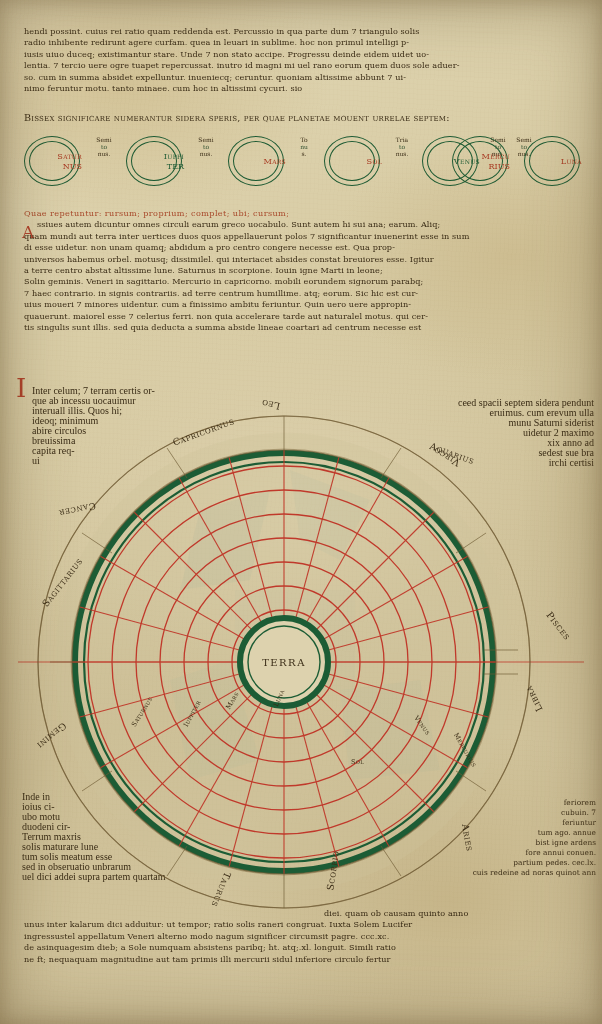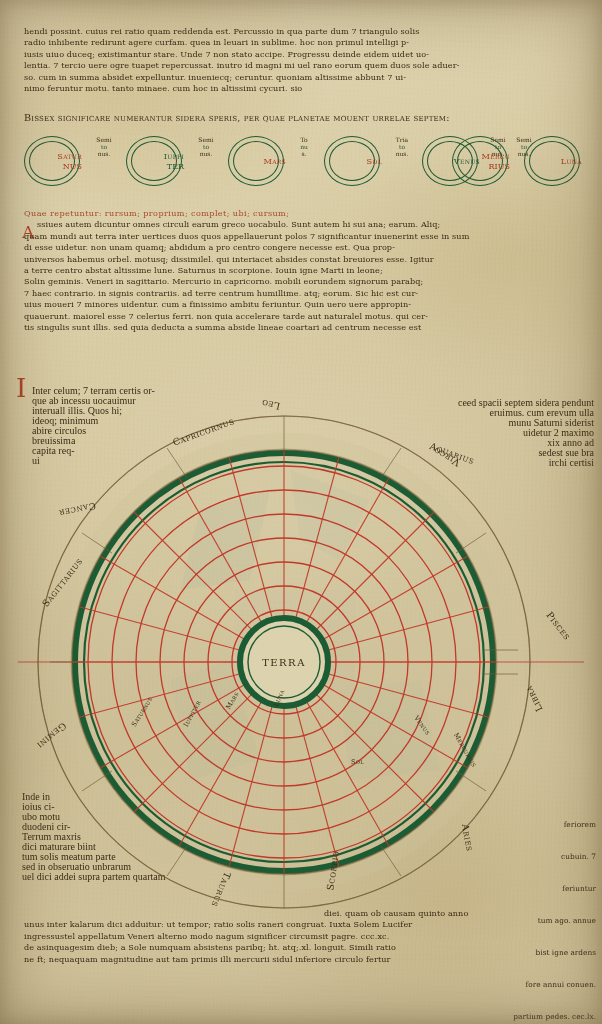--- a/index.html
+++ b/index.html
@@ -171,21 +171,21 @@
   .bottom-text {
     position: absolute;
     left: 24px; top: 908px; width: 556px;
   }
   .footnote-right {
     position: absolute;
     color: #3a2c16;
     font-size: 7.4px;
     line-height: 10px;
   }
-  .footnote-right .ln { display: block; white-space: nowrap; margin-top: 22px; }
+  .footnote-right .ln { display: block; white-space: nowrap; }
   .teal-blot {
     position: absolute;
     pointer-events: none;
     opacity: 0.33;
   }
 </style>
 </head>
 <body>
 
 <div class="page">
@@ -327,22 +327,22 @@
     <span class="ln">sedest sue bra</span>
     <span class="ln">irchi certisi</span>
   </div>
 
   <div class="side-note" style="left:22px; top:792px; width:200px;">
     <span class="ln">Inde in</span>
     <span class="ln">ioius ci-</span>
     <span class="ln">ubo motu</span>
     <span class="ln">duodeni cir-</span>
     <span class="ln">Terrum maxris</span>
-    <span class="ln">dici maturare biint</span>
-    <span class="ln">tum solis meatum parte</span>
+    <span class="ln">solis maturare lune</span>
+    <span class="ln">tum solis meatum esse</span>
     <span class="ln">sed in obseruatio unbrarum</span>
     <span class="ln">uel dici addei supra partem quartam</span>
   </div>
 
   <div class="footnote-right" style="left:396px; top:798px; width:200px; text-align:right;">
     <span class="ln">feriorem</span>
     <span class="ln">cubuin. 7</span>
     <span class="ln">feriuntur</span>
     <span class="ln">tum ago. annue</span>
     <span class="ln">bist igne ardens</span>

